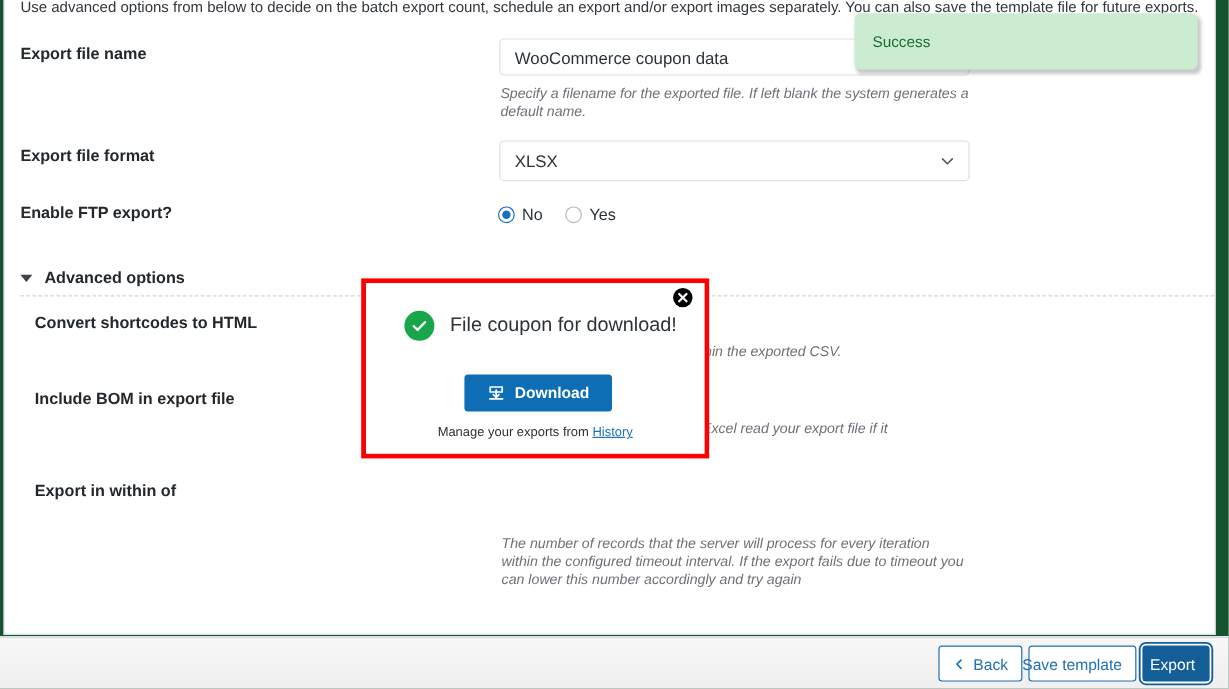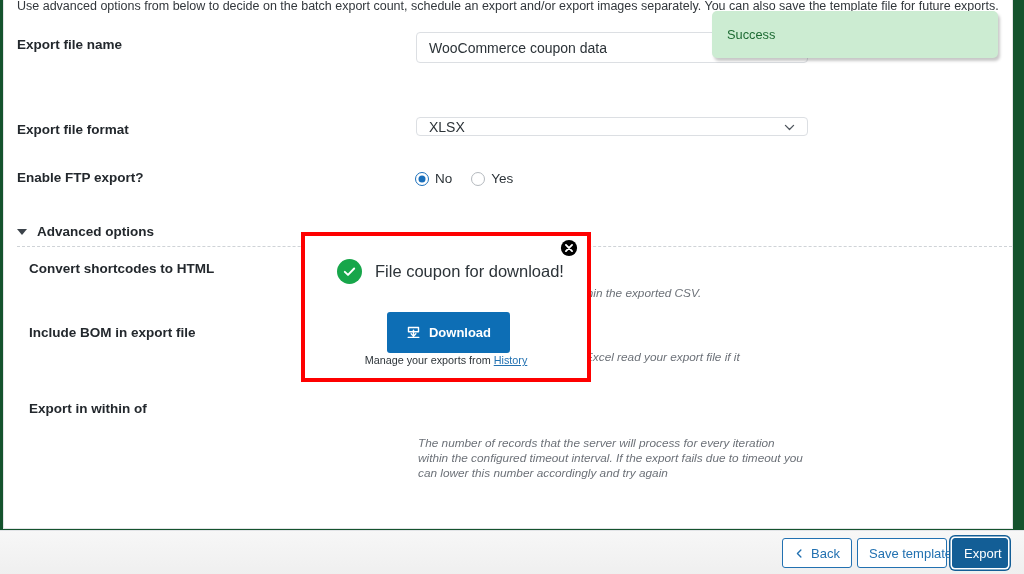--- a/index.html
+++ b/index.html
@@ -69,21 +69,21 @@
     font-size: 14px;
     color: #2c3338;
     padding: 0 12px;
     display: flex;
     align-items: center;
     font-family: "Liberation Sans", sans-serif;
   }
 
   .selectbox {
     position: absolute;
-    height: 19px;
+    height: 34px;
     background: #ffffff;
     border: 1px solid #dcdfe3;
     border-radius: 4px;
     font-size: 14px;
     color: #2c3338;
     padding: 0 12px;
     display: flex;
     align-items: center;
   }
   .selectbox .chev {
@@ -220,21 +220,21 @@
   .modal-title {
     font-size: 16.5px;
     color: #2c3338;
     white-space: nowrap;
   }
   .dl-button {
     position: absolute;
     left: 82px;
     top: 76px;
     width: 123px;
-    height: 41px;
+    height: 31px;
     background: #0d6eb5;
     border: none;
     border-radius: 3px;
     color: #ffffff;
     font-size: 13px;
     font-weight: bold;
     font-family: "Liberation Sans", sans-serif;
     display: flex;
     align-items: center;
     justify-content: center;
@@ -266,21 +266,21 @@
     border-top: 1px solid #e2e4e7;
   }
   .btn {
     position: absolute;
     height: 30px;
     border-radius: 3px;
     font-size: 13px;
     font-family: "Liberation Sans", sans-serif;
     display: flex;
     align-items: center;
-    justify-content: flex-start;
+    justify-content: flex-end;
     gap: 6px;
     cursor: pointer;
     padding: 0 11px;
     white-space: nowrap;
   }
   .btn-secondary {
     background: #ffffff;
     border: 1px solid #2271b1;
     color: #2271b1;
   }
@@ -295,20 +295,21 @@
 <body>
 
 <div id="page">
 
   <div class="card">
 
     <div class="intro">Use advanced options from below to decide on the batch export count, schedule an export and/or export images separately. You can also save the template file for future exports.</div>
 
     <div class="row-label" style="left:13px; top:39px;">Export file name</div>
     <div class="txtinput" style="left:412px; top:34px; width:392px;" placeholder="">WooCommerce coupon data</div>
+    <div class="help" style="left:413px; top:73px; width:392px;">Specify a filename for the exported file. If left blank the system generates a default name.</div>
 
     <div class="row-label" style="left:13px; top:124px;">Export file format</div>
     <div class="selectbox" style="left:412px; top:119px; width:392px;">
       <span>XLSX</span>
       <span class="chev">
         <svg width="13" height="13" viewBox="0 0 16 16" fill="none" stroke="#50575e" stroke-width="1.6" stroke-linecap="round" stroke-linejoin="round">
             <polyline points="3,6 8,11 13,6"></polyline>
           </svg>
       </span>
     </div>
@@ -331,21 +332,21 @@
     </div>
     <div class="dashed-divider"></div>
 
     <div class="row-label" style="left:25px; top:263px;">Convert shortcodes to HTML</div>
     <div class="help" style="left:520px; top:288px; width:400px; white-space:nowrap;">to HTML within the exported CSV.</div>
 
     <div class="row-label" style="left:25px; top:327px;">Include BOM in export file</div>
     <div class="help" style="left:520px; top:352px; width:400px; white-space:nowrap;">e Microsoft Excel read your export file if it</div>
 
     <div class="row-label" style="left:25px; top:403px;">Export in within of</div>
-    <div class="help" style="left:414px; top:438px; width:388px;font-style:italic;">The number of records that the server will process for every iteration within the configured timeout interval. If the export fails due to timeout you can lower this number accordingly and try again</div>
+    <div class="help" style="left:414px; top:448px; width:388px;font-style:italic;">The number of records that the server will process for every iteration within the configured timeout interval. If the export fails due to timeout you can lower this number accordingly and try again</div>
 
   </div>
 
   <div class="toast">
     <span class="toast-text">Success</span>
   </div>
 
   <div class="redframe">
     <div class="modal-inner">
 

